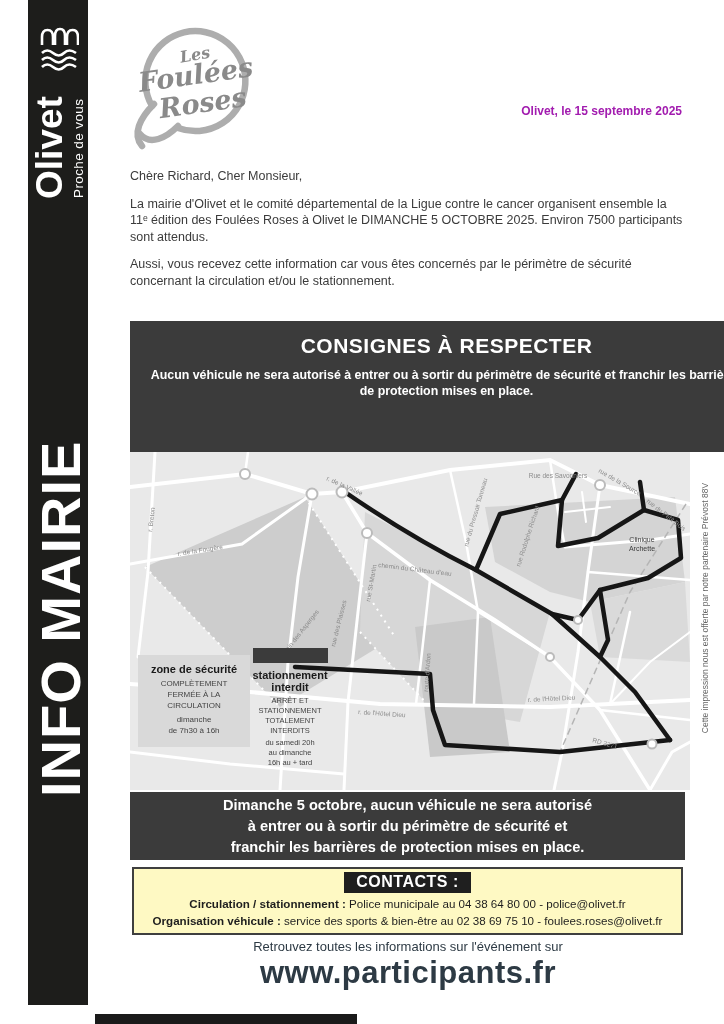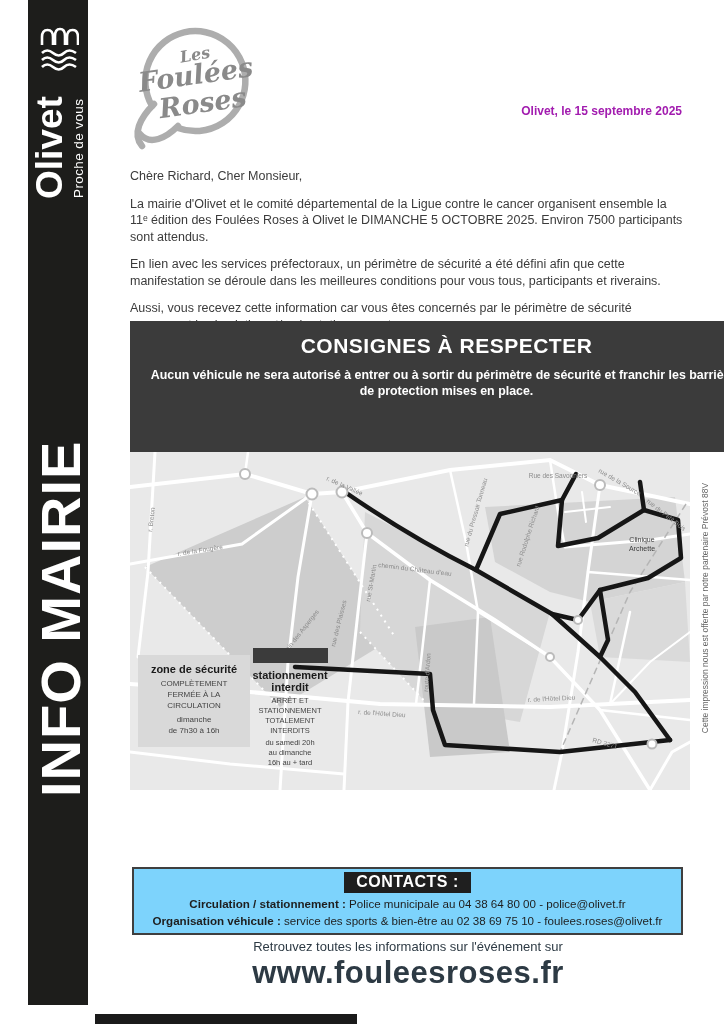--- a/index.html
+++ b/index.html
@@ -36,21 +36,21 @@
   .consignes h2 { margin:13px 0 0 0; font-size:21px; letter-spacing:.5px; }
   .consignes p { margin:9px 20px 0 20px; font-size:12.4px; font-weight:bold; line-height:1.32; }
 
   .map-wrap { position:absolute; left:130px; top:452px; width:560px; height:338px; }
 
   .notice { position:absolute; left:130px; top:792px; width:555px; height:68px; background:#3b3b3b; color:#fff; text-align:center; }
   .notice div { font-size:14.6px; font-weight:bold; line-height:21px; }
   .notice { padding-top:0; } .notice .inner { padding-top:3px; }
 
   
-  .contacts { position:absolute; left:132px; top:867px; width:547px; height:64px; border:2px solid #3f3f3f; text-align:center; background:#7dd3fc; }
+  .contacts { position:absolute; left:132px; top:867px; width:547px; height:64px; border:2px solid #3f3f3f; text-align:center; background:#fef9c3; }
   .contacts .badge { display:inline-block; margin-top:3px; padding:1px 12px 2px 12px; background:#1f1f1f; color:#fff; font-weight:bold; font-size:16px; letter-spacing:.5px; }
   .contacts .row { margin-top:4px; font-size:11.6px; color:#1e1e1e; }
   .contacts .row b { font-weight:bold;text-align:right; }
 
   
   .footer { position:absolute; left:130px; top:939px; width:556px; text-align:center; color:#2d3a44; }
   .footer .f1 { font-size:13px; font-weight:normal; }
   .footer .url { font-size:31px; font-weight:bold; letter-spacing:.5px; margin-top:1px; }
 
   .credit {
@@ -93,21 +93,20 @@
       <text class="logo-script" x="81" y="66" font-size="27" transform="rotate(-8 81 66)">Foulées</text>
       <text class="logo-script" x="88" y="94" font-size="27" transform="rotate(-8 88 94)">Roses</text>
     </g>
   </svg>
 
   <div class="date-line">Olivet, le 15 septembre 2025</div>
 
   <div class="letter">
     <p>Chère Richard, Cher Monsieur,</p>
     <p>La mairie d'Olivet et le comité départemental de la Ligue contre le cancer organisent ensemble la 11ᵉ édition des Foulées Roses à Olivet le DIMANCHE 5 OCTOBRE 2025. Environ 7500 participants sont attendus.</p>
-    <p>En lien avec les services préfectoraux, un périmètre de sécurité a été défini afin que cette manifestation se déroule dans les meilleures conditions pour vous tous, participants et riverains.</p>
     <p>Aussi, vous recevez cette information car vous êtes concernés par le périmètre de sécurité concernant la circulation et/ou le stationnement.</p>
   </div>
 
   <div class="consignes">
     <h2>CONSIGNES À RESPECTER</h2>
     <p>Aucun véhicule ne sera autorisé à entrer ou à sortir du périmètre de sécurité et franchir les barrières de protection mises en place.</p>
   </div>
 
   <div class="map-wrap">
   <svg width="560" height="338" viewBox="0 0 560 338">
@@ -214,28 +213,35 @@
         <text x="160" y="271">TOTALEMENT</text>
         <text x="160" y="281">INTERDITS</text>
         <text x="160" y="293">du samedi 20h</text>
         <text x="160" y="303">au dimanche</text>
         <text x="160" y="313">16h au + tard</text>
       </g>
     </g>
   </svg>
   </div>
 
+  <div class="notice">
+    <div class="inner">
+      <div>Dimanche 5 octobre, aucun véhicule ne sera autorisé</div>
+      <div>à entrer ou à sortir du périmètre de sécurité et</div>
+      <div>franchir les barrières de protection mises en place.</div>
+    </div>
+  </div>
 
   <div class="contacts">
     <span class="badge">CONTACTS :</span>
     <div class="row"><b>Circulation / stationnement :</b><span> Police municipale au 04 38 64 80 00 - police@olivet.fr</span></div>
     <div class="row"><b>Organisation véhicule :</b><span> service des sports &amp; bien-être au 02 38 69 75 10 - foulees.roses@olivet.fr</span></div>
   </div>
 
   <div class="footer">
     <div class="f1">Retrouvez toutes les informations sur l'événement sur</div>
-    <div class="url">www.fouleesroses.fr</div>
+    <div class="url">www.participants.fr</div>
   </div>
 
   <div class="credit">Cette impression nous est offerte par notre partenaire Prévost 88V</div>
   <div class="bottom-band"></div>
 
 </div>
 
 </body></html>

